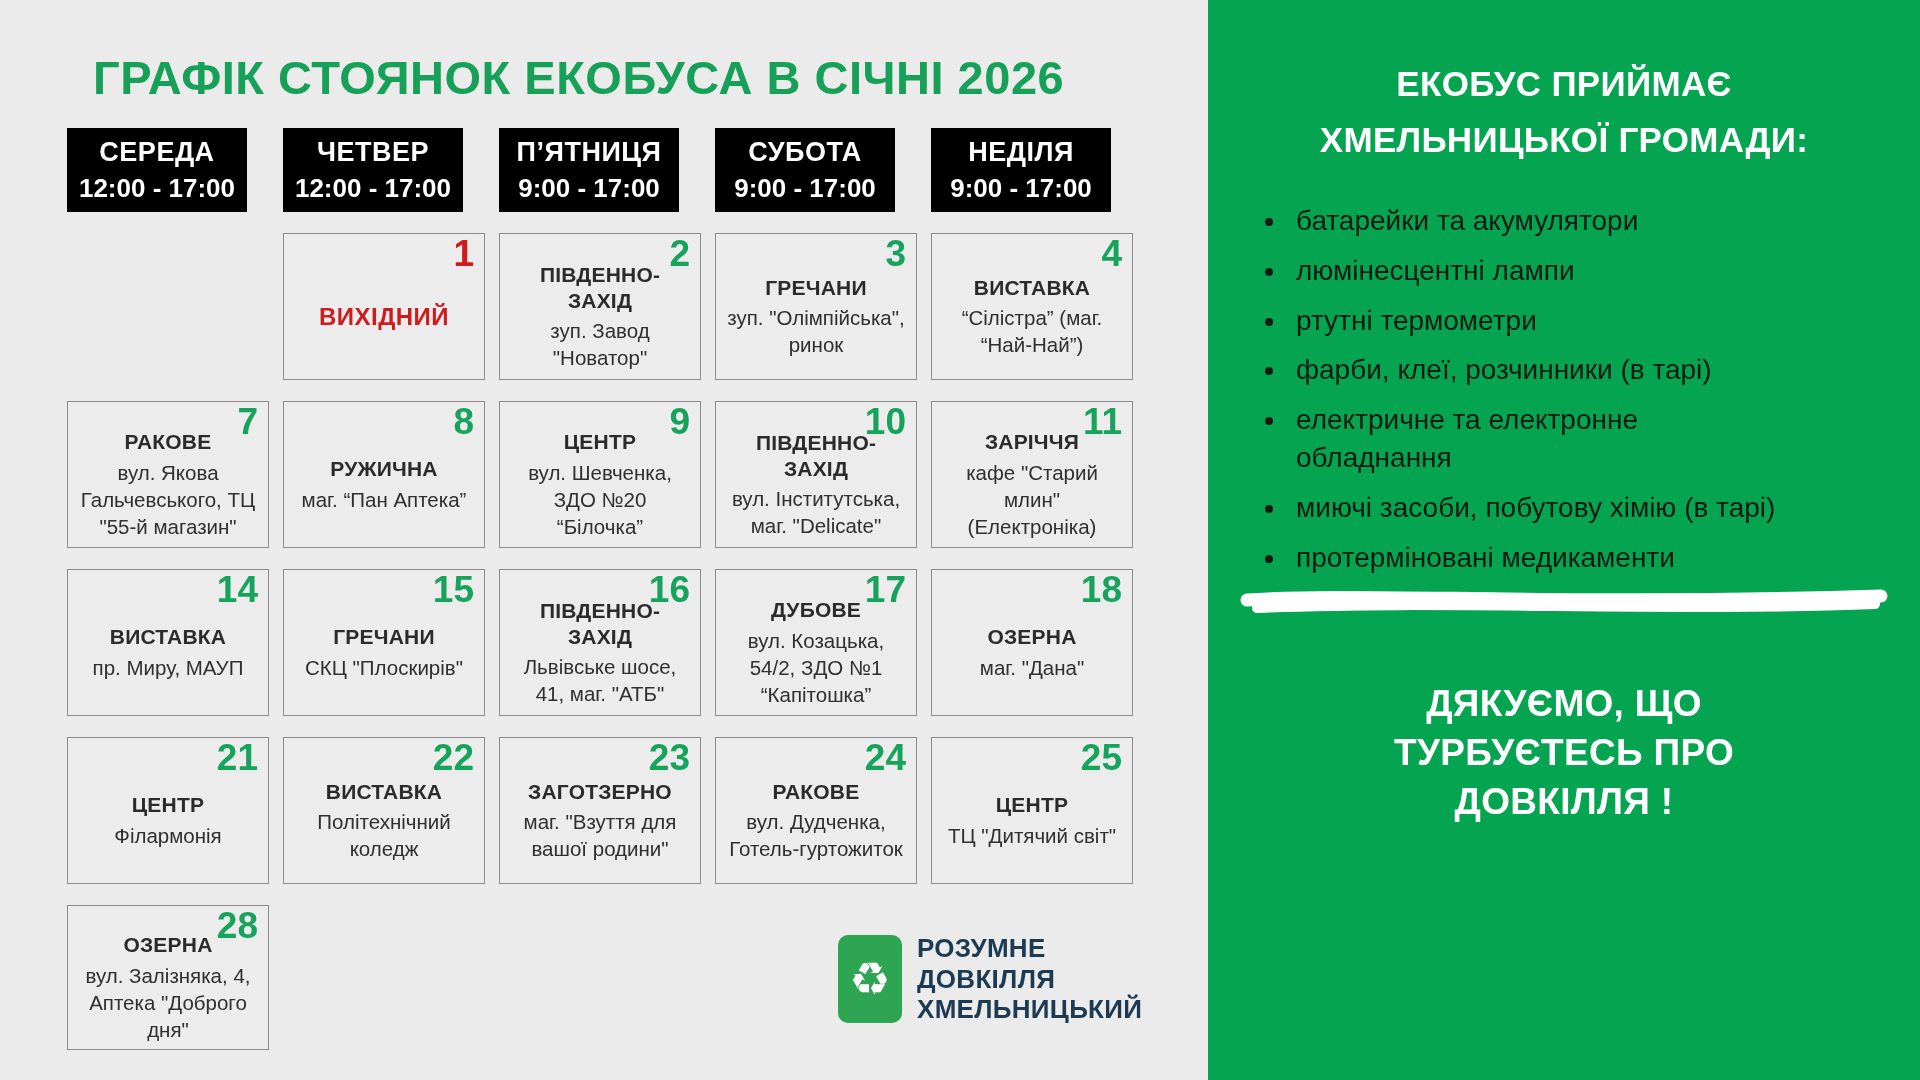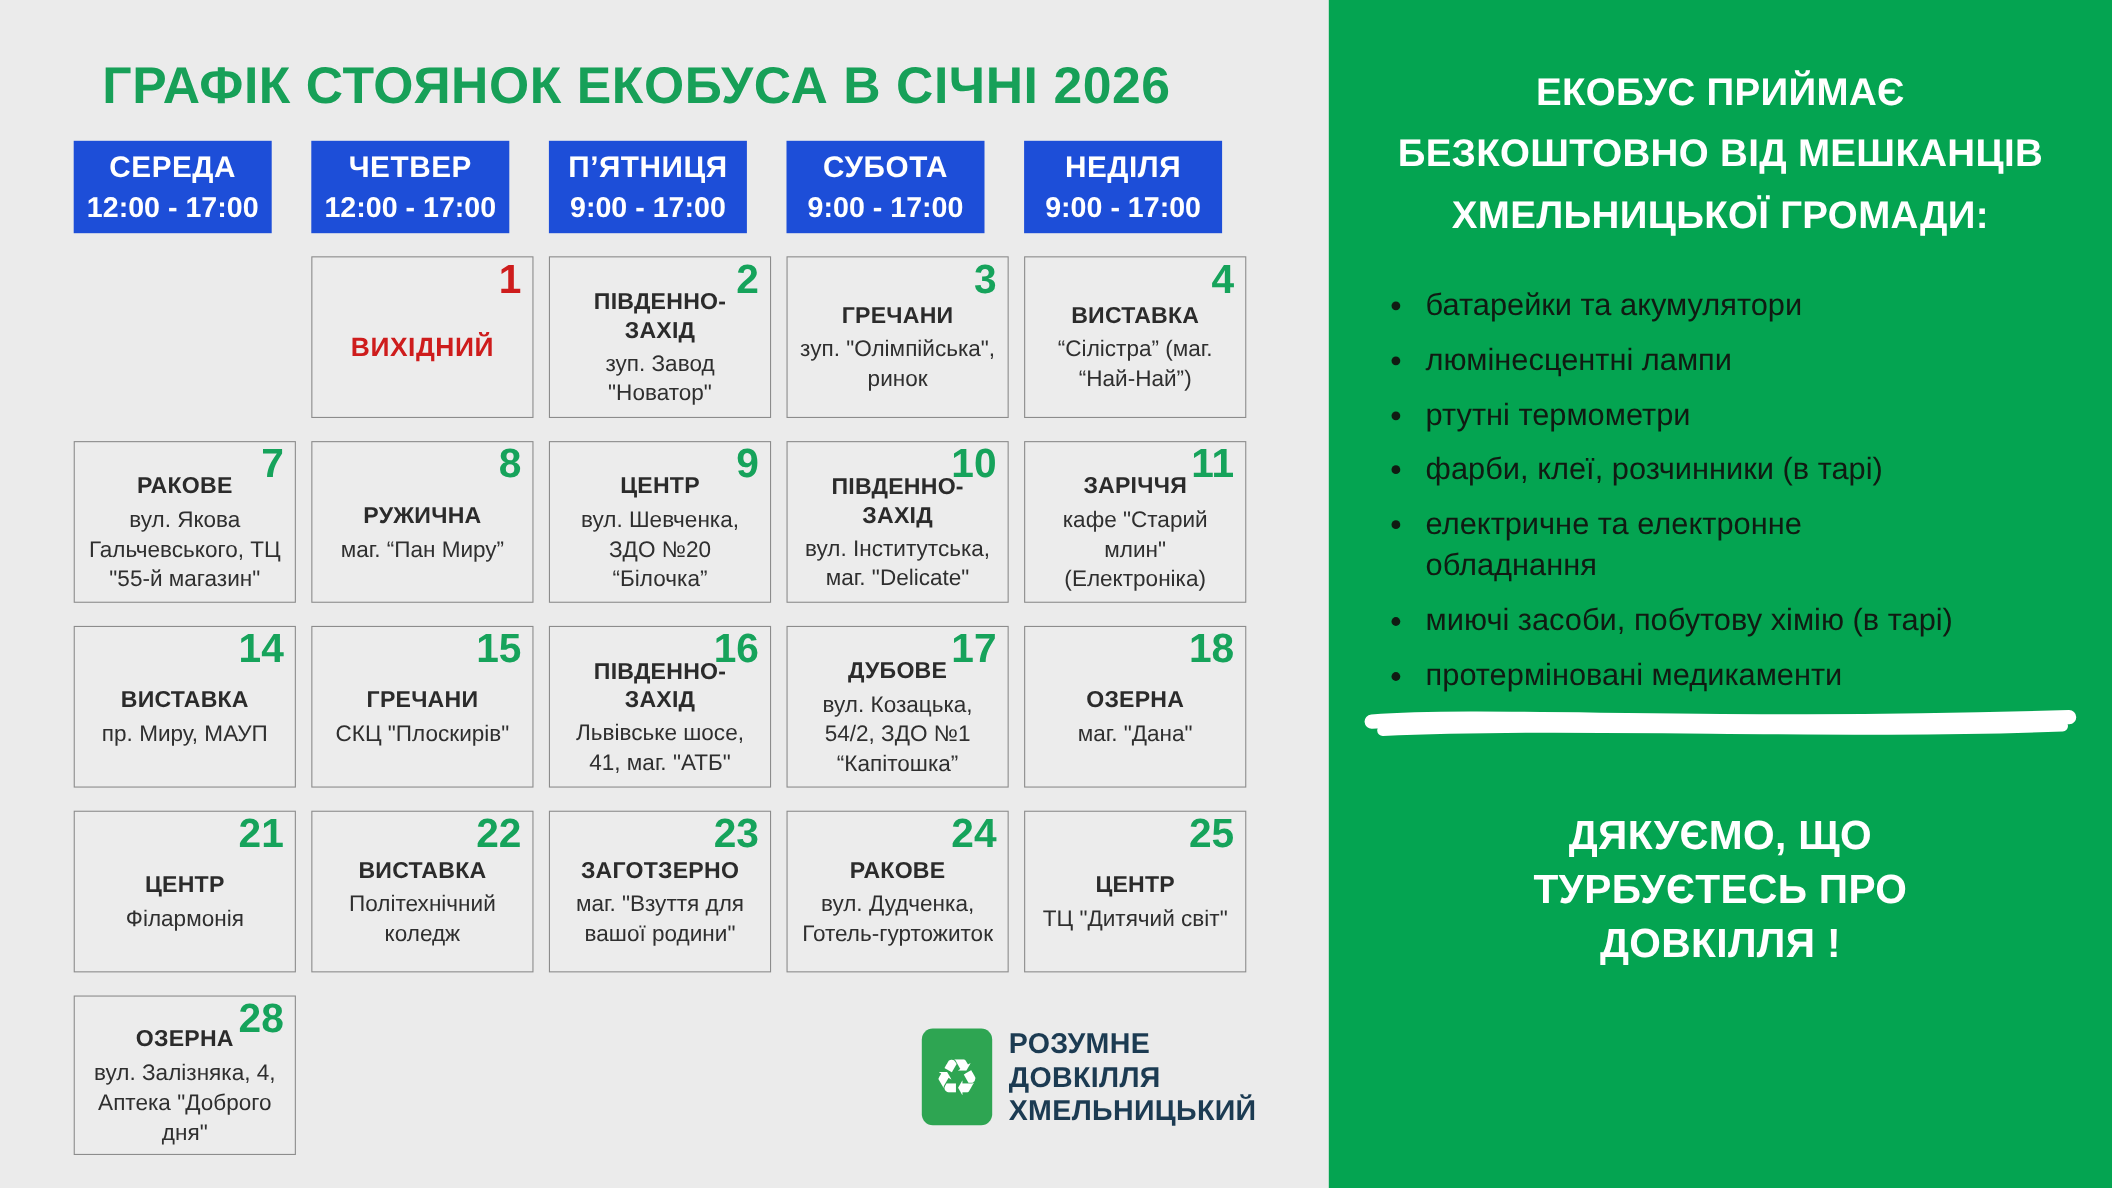--- a/index.html
+++ b/index.html
@@ -8,21 +8,21 @@
 
   
   .main-title{position:absolute;left:93px;top:50px;font-size:47px;font-weight:bold;
               color:#17a058;letter-spacing:.5px;white-space:nowrap;}
 
   .cal-grid{position:absolute;left:67px;top:128px;display:grid;
             grid-template-columns:repeat(5,202px);
             grid-template-rows:84px 147px 147px 147px 147px 145px;
             column-gap:14px;row-gap:21px;}
 
-  .day-header{width:180px;background:#1d4ed8;color:#fff;display:flex;flex-direction:column;
+  .day-header{width:180px;background:#000000;color:#fff;display:flex;flex-direction:column;
               justify-content:center;align-items:center;gap:5px;grid-row:1;}
   .day-header .day{font-size:27px;font-weight:bold;letter-spacing:.5px;}
   .day-header .hours{font-size:26px;font-weight:bold;}
 
   .cell{position:relative;border:1px solid #8c8c8c;background:#ececec;
         display:flex;flex-direction:column;align-items:center;justify-content:center;
         padding:30px 10px 10px;text-align:center;box-sizing:border-box;}
   .cell .date{position:absolute;top:-2px;right:10px;font-size:37px;font-weight:bold;
               color:#16a35b;line-height:1.2;}
   .cell .name{font-size:21px;font-weight:bold;color:#2b2b2b;line-height:1.25;letter-spacing:.2px;}
@@ -98,21 +98,21 @@
     <div class="details">“Сілістра” (маг. “Най-Най”)</div>
   </div>
       <div class="cell" style="grid-area: 3 / 1;">
     <span class="date">7</span>
     <div class="name">РАКОВЕ</div>
     <div class="details">вул. Якова Гальчевського, ТЦ "55-й магазин"</div>
   </div>
       <div class="cell" style="grid-area: 3 / 2;">
     <span class="date">8</span>
     <div class="name">РУЖИЧНА</div>
-    <div class="details">маг. “Пан Миру”</div>
+    <div class="details">маг. “Пан Аптека”</div>
   </div>
       <div class="cell" style="grid-area: 3 / 3;">
     <span class="date">9</span>
     <div class="name">ЦЕНТР</div>
     <div class="details">вул. Шевченка, ЗДО №20 “Білочка”</div>
   </div>
       <div class="cell" style="grid-area: 3 / 4;">
     <span class="date">10</span>
     <div class="name">ПІВДЕННО-ЗАХІД</div>
     <div class="details">вул. Інститутська, маг. "Delicate"</div>
@@ -184,21 +184,20 @@
     <div class="logo-text">
       <div>РОЗУМНЕ</div>
       <div>ДОВКІЛЛЯ</div>
       <div>ХМЕЛЬНИЦЬКИЙ</div>
     </div>
   </div>
 
   <div class="panel">
     <div class="panel-heading">
       <div>ЕКОБУС ПРИЙМАЄ</div>
-      <div>БЕЗКОШТОВНО ВІД МЕШКАНЦІВ</div>
       <div>ХМЕЛЬНИЦЬКОЇ ГРОМАДИ:</div>
     </div>
 
     <ul class="panel-list">
         <li>батарейки та акумулятори</li>
         <li>люмінесцентні лампи</li>
         <li>ртутні термометри</li>
         <li>фарби, клеї, розчинники (в тарі)</li>
         <li>електричне та електронне
 обладнання</li>

